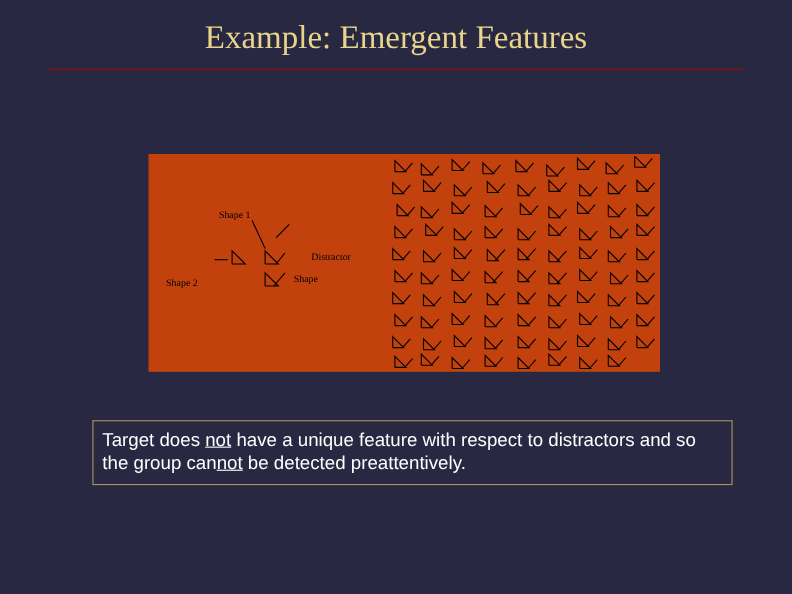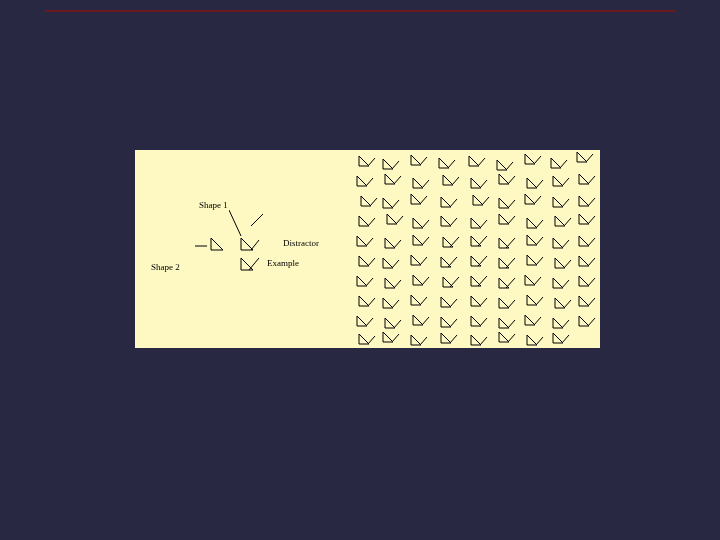--- a/index.html
+++ b/index.html
@@ -28,21 +28,21 @@
     border: none;
     border-top: 2px solid #6a1a1a;
     margin: 10px 45px 0 45px;
   }
   .figure-wrap {
     position: absolute;
     top: 140px;
     left: 135px;
     width: 465px;
     height: 198px;
-    background: #fef9c3;
+    background: #c2410c;
   }
   .caption-box {
     position: absolute;
     left: 84px;
     top: 382px;
     width: 564px;
     border: 1px solid #b09060;
     padding: 6px 8px 8px 8px;
     color: #ffffff;
     font-family: Arial, Helvetica, sans-serif;
@@ -71,20 +71,21 @@
   .lbl { position: absolute; white-space: nowrap; }
   .mini-svg { position: absolute; }
   .tri { stroke:#000; stroke-width:1; fill:none; }
   .slash { stroke:#000; stroke-width:1; }
 </style>
 </head>
 <body>
 
 <div class="slide">
 
+  <div class="title">Example: Emergent Features</div>
   <hr class="rule">
 
   <div class="figure-wrap">
 
     <div class="fig-left">
 
       <span class="lbl" style="left:60px; top:50px;">Shape 1</span>
 
       <svg class="mini-svg" style="left:108px; top:62px;" width="20" height="16">
         <line class="slash" x1="4" y1="14" x2="16" y2="2"></line>
@@ -99,21 +100,21 @@
       <svg class="mini-svg" style="left:100px; top:86px;" width="22" height="16">
         <polyline class="tri" points="2,14 2,2 14,14 2,14"></polyline>
         <line class="slash" x1="12" y1="14" x2="20" y2="4"></line>
       </svg>
       <span class="lbl" style="left:144px; top:88px;">Distractor</span>
 
       <svg class="mini-svg" style="left:100px; top:106px;" width="22" height="16">
         <polyline class="tri" points="2,14 2,2 14,14 2,14"></polyline>
         <line class="slash" x1="10" y1="14" x2="20" y2="2"></line>
       </svg>
-      <span class="lbl" style="left:128px; top:108px;">Example</span>
+      <span class="lbl" style="left:128px; top:108px;">Shape</span>
 
       <svg class="mini-svg" style="left:90px; top:56px;" width="24" height="40">
         <line class="slash" x1="0" y1="4" x2="12" y2="30"></line>
       </svg>
       <svg class="mini-svg" style="left:56px; top:92px;" width="18" height="8">
         <line class="slash" x1="0" y1="4" x2="12" y2="4"></line>
       </svg>
     </div>
 
     <svg class="fig-right" viewBox="0 0 244 194">
@@ -226,14 +227,17 @@
         <use href="#d" x="88" y="181"></use>
           <use href="#d" x="118" y="183"></use>
           <use href="#d" x="146" y="180"></use>
         <use href="#d" x="174" y="183"></use>
           <use href="#d" x="200" y="181"></use>
       </g>
     </svg>
 
   </div>
 
+  <div class="caption-box">
+    <span>Target does </span><span class="u">not</span><span> have a unique feature with respect to distractors and so the group can</span><span class="u">not</span><span> be detected preattentively.</span>
+  </div>
 
 </div>
 
 </body></html>

